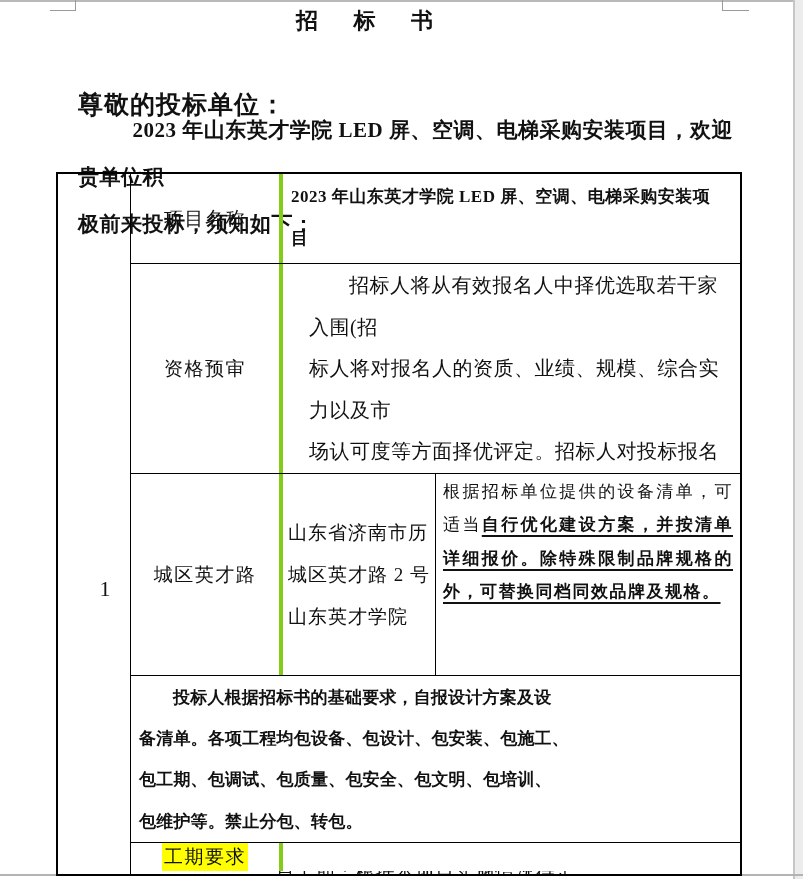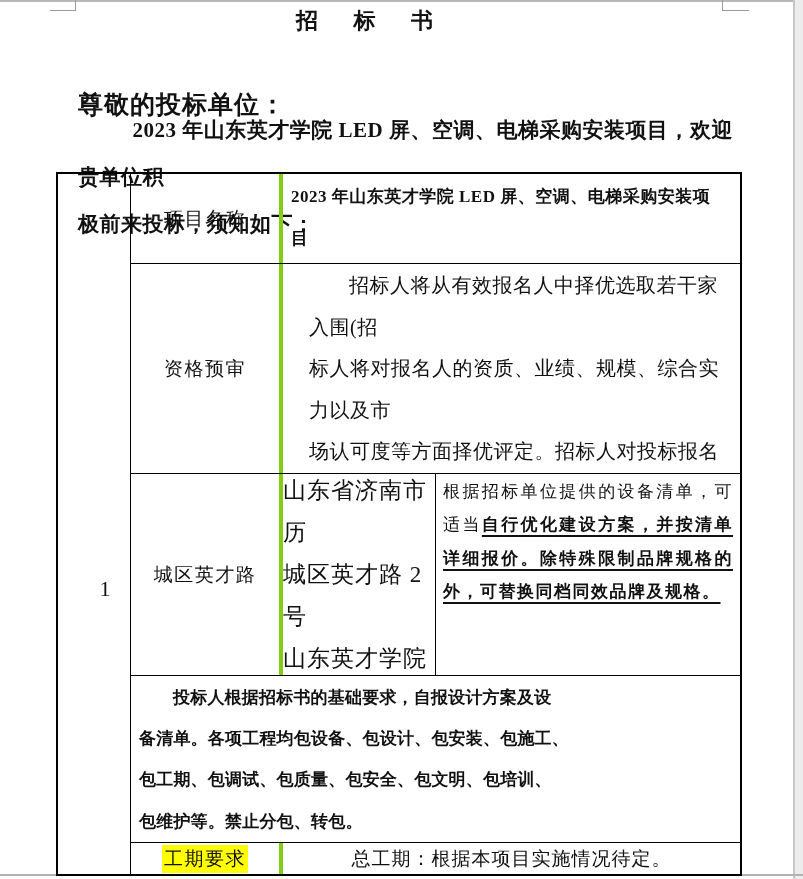--- a/index.html
+++ b/index.html
@@ -25,31 +25,31 @@
   .intro{position:absolute;top:107px;left:78px;width:674px;font-size:21px;font-weight:bold;
     line-height:47px;white-space:pre-line;text-indent:2.6em;letter-spacing:0.5px;}
 
   
   .tbl{position:absolute;top:172px;left:56px;width:686px;height:704px;border:2px solid #000;
     box-sizing:border-box;display:flex;}
   .num-col{width:73px;border-right:1px solid #000;box-sizing:border-box;display:flex;
     align-items:center;justify-content:center;font-size:22px;padding-top:130px;padding-left:22px;}
   .main-col{flex:1;display:flex;flex-direction:column;min-width:0;}
   .trow{display:flex;border-bottom:1px solid #000;overflow:hidden;min-height:0;}
-  .trow:last-child{border-bottom:none;}
+  .trow:last-child{border-bottom:none;flex-direction:column;}
   .r1{height:89px;} .r2{height:209px;} .r3{height:201px;} .r4{height:166px;} .r5{flex:1;}
   .label-cell{width:152px;border-right:4px solid #84cc16;box-sizing:border-box;display:flex;
     align-items:center;justify-content:center;font-size:19px;letter-spacing:1.5px;text-align:center;}
   .content-cell{flex:1;box-sizing:border-box;overflow:hidden;min-width:0;}
   .c-r1{padding:2px 8px;font-size:17px;font-weight:bold;line-height:42px;
     white-space:pre-line;letter-spacing:0.5px;}
   .c-r2{padding:1px 8px;font-size:20px;font-weight:normal;line-height:41.5px;
     white-space:pre-line;text-indent:2em;letter-spacing:0.5px;margin-left:18px;}
   .addr-cell{width:153px;border-right:1px solid #000;box-sizing:border-box;display:flex;
-    align-items:center;justify-content:center;font-size:23px;line-height:42px;
+    align-items:center;justify-content:center;font-size:19px;line-height:42px;
     white-space:pre-line;letter-spacing:1px;text-align:left;}
   .mat-cell{width:80px;border-right:1px solid #000;box-sizing:border-box;display:flex;
     align-items:center;justify-content:center;font-size:19px;line-height:42px;
     white-space:pre-line;text-align:center;letter-spacing:0.5px;}
   .note-cell{flex:1;box-sizing:border-box;overflow:hidden;padding:1px 7px;font-size:17px;
     letter-spacing:1.5px;line-height:33.3px;text-align:justify;min-width:0;}
   .note-emph{font-weight:bold;text-decoration:underline;text-underline-offset:5px;
     text-decoration-thickness:1.5px;}
   .c-r4{padding:1px 8px;font-size:17px;font-weight:bold;line-height:41.2px;
     white-space:pre-line;text-indent:2em;letter-spacing:0.2px;}

